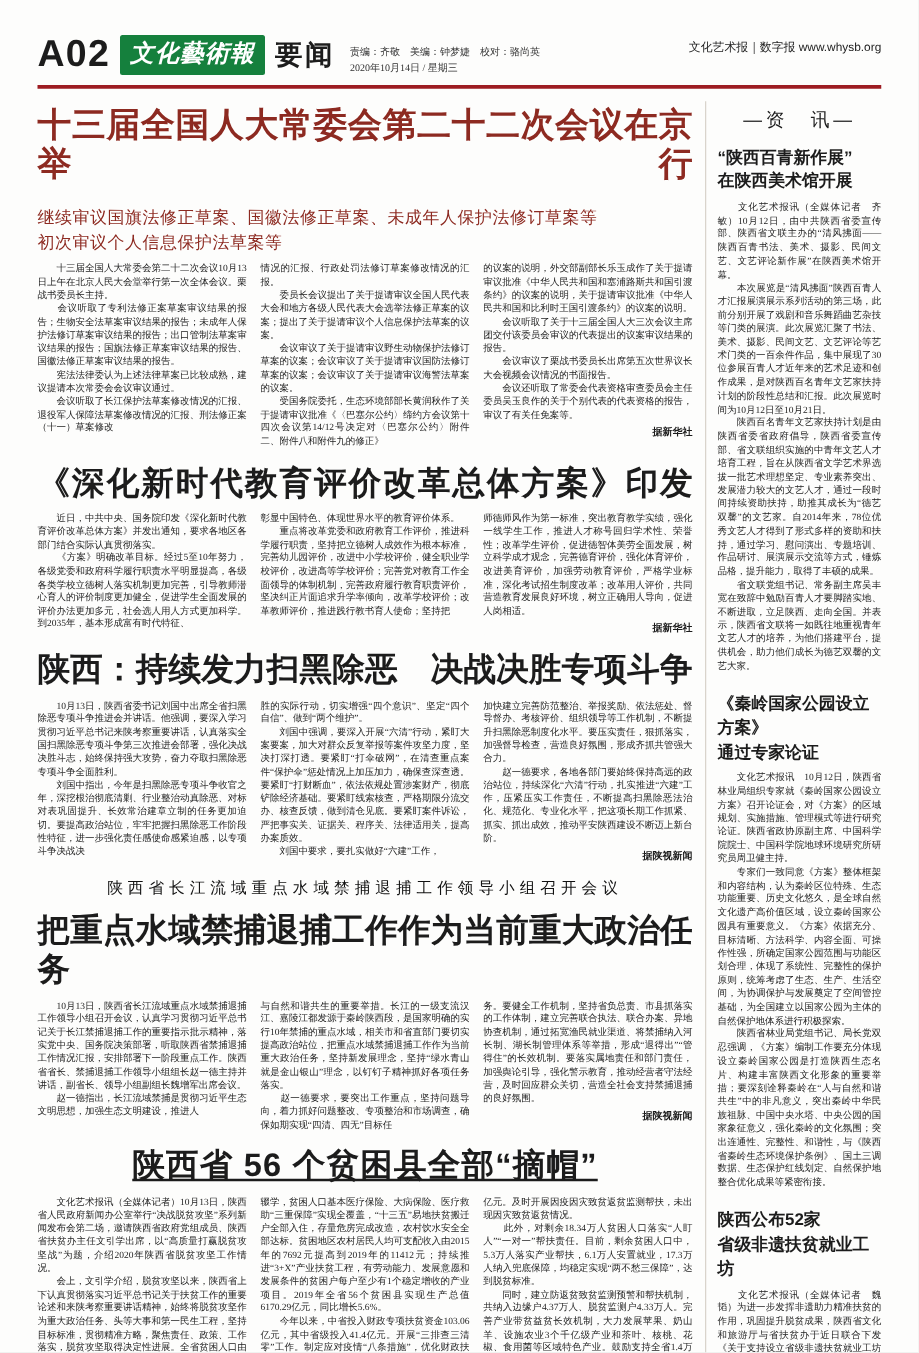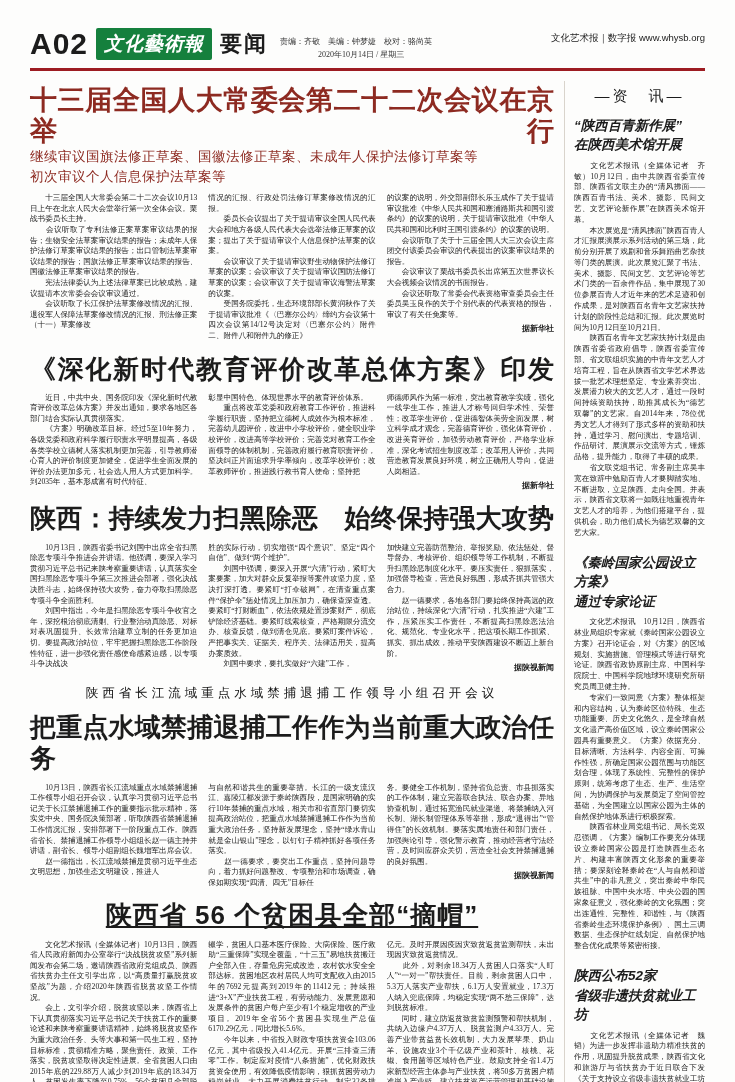--- a/index.html
+++ b/index.html
@@ -27,21 +27,21 @@
   
   .content { display:flex; gap:10px; padding:0 30px; }
   .main-col { width:524px; flex:none; }
   .sidebar { flex:1; border-left:1px solid #d9d4cc; padding-left:9px; }
 
   
   article { margin-bottom:12px; }
   .hl-red { color:#8d2a21; }
   h1.big {
     font-family:"Liberation Sans",sans-serif; font-size:27px; font-weight:bold;
-    text-align:justify; text-align-last:justify; line-height:1.15; margin:4px 0 0 0;
+    text-align:justify; text-align-last:justify; line-height:1.15; margin:4px 0 17px 0;
   }
   .subhead { font-family:"Liberation Sans",sans-serif; font-size:13.5px; line-height:1.5; font-weight:normal; letter-spacing:0.5px; }
   h2.mid {
     font-family:"Liberation Sans",sans-serif; font-size:26px; font-weight:bold;
     text-align:justify; text-align-last:justify; line-height:1.2; margin:10px 0 8px 0;
   }
   h2.center { text-align:center; text-align-last:center; letter-spacing:1px;text-decoration:underline; }
   .kicker {
     font-family:"Liberation Sans",sans-serif; font-size:12.5px; letter-spacing:4px;
     text-align:center; margin:10px 0 2px 0; color:#111;
@@ -50,36 +50,36 @@
   .col { flex:1; }
   .coltext {
     font-size:7.6px; line-height:10.6px; text-align:justify; white-space:pre-line;
     color:#222;
   }
   .byline { font-size:8px; font-weight:bold; text-align:right; margin-top:3px; font-family:"Liberation Sans",sans-serif; }
 
   
   .sb-header { font-family:"Liberation Sans",sans-serif; font-weight:normal; font-size:15px; text-align:center; letter-spacing:3px; margin:6px 0 10px 0; }
   .sb-article { margin-bottom:14px; }
-  .sb-title { font-family:"Liberation Sans",sans-serif; font-weight:bold; font-size:13.5px; line-height:1.45; margin-bottom:6px;font-style:italic; }
+  .sb-title { font-family:"Liberation Sans",sans-serif; font-weight:bold; font-size:13.5px; line-height:1.45; margin-bottom:6px; }
   .sb-body { font-size:7.6px; line-height:10.8px; text-align:justify; white-space:pre-line; color:#222; }
 </style>
 </head>
 <body>
 
 <div class="page">
 
   <header class="masthead">
     <div class="m-left">
       <span class="page-no">A02</span>
       <span class="logo">文化藝術報</span>
       <span class="section-name">要闻</span>
       <span class="credits">
         <span style="display:block;">责编：齐敬　美编：钟梦婕　校对：骆尚英</span>
-        <span style="display:block;margin-left:38px;">2020年10月14日 / 星期三</span>
+        <span style="display:block;">2020年10月14日 / 星期三</span>
       </span>
     </div>
     <div class="m-right">文化艺术报｜数字报 www.whysb.org</div>
   </header>
   <div class="red-rule"></div>
 
   <div class="content">
     <main class="main-col">
 
       <article>
@@ -115,21 +115,21 @@
           <div class="col coltext">彰显中国特色、体现世界水平的教育评价体系。
 　　重点将改革党委和政府教育工作评价，推进科学履行职责，坚持把立德树人成效作为根本标准，完善幼儿园评价，改进中小学校评价，健全职业学校评价，改进高等学校评价；完善党对教育工作全面领导的体制机制，完善政府履行教育职责评价，坚决纠正片面追求升学率倾向，改革学校评价；改革教师评价，推进践行教书育人使命；坚持把</div>
           <div class="col">
             <div class="coltext">师德师风作为第一标准，突出教育教学实绩，强化一线学生工作，推进人才称号回归学术性、荣誉性；改革学生评价，促进德智体美劳全面发展，树立科学成才观念，完善德育评价，强化体育评价，改进美育评价，加强劳动教育评价，严格学业标准，深化考试招生制度改革；改革用人评价，共同营造教育发展良好环境，树立正确用人导向，促进人岗相适。</div>
             <div class="byline">据新华社</div>
           </div>
         </div>
       </article>
 
       <article>
-        <h2 class="mid">陕西：持续发力扫黑除恶　始终保持强大攻势</h2>
+        <h2 class="mid">陕西：持续发力扫黑除恶　决战决胜专项斗争</h2>
         <div class="cols">
           <div class="col coltext">　　10月13日，陕西省委书记刘国中出席全省扫黑除恶专项斗争推进会并讲话。他强调，要深入学习贯彻习近平总书记来陕考察重要讲话，认真落实全国扫黑除恶专项斗争第三次推进会部署，强化决战决胜斗志，始终保持强大攻势，奋力夺取扫黑除恶专项斗争全面胜利。
 　　刘国中指出，今年是扫黑除恶专项斗争收官之年，深挖根治彻底清剿、行业整治动真除恶、对标对表巩固提升、长效常治建章立制的任务更加迫切。要提高政治站位，牢牢把握扫黑除恶工作阶段性特征，进一步强化责任感使命感紧迫感，以专项斗争决战决</div>
           <div class="col coltext">胜的实际行动，切实增强“四个意识”、坚定“四个自信”、做到“两个维护”。
 　　刘国中强调，要深入开展“六清”行动，紧盯大案要案，加大对群众反复举报等案件攻坚力度，坚决打深打透。要紧盯“打伞破网”，在清查重点案件“保护伞”惩处情况上加压加力，确保查深查透。要紧盯“打财断血”，依法依规处置涉案财产，彻底铲除经济基础。要紧盯线索核查，严格期限分流交办、核查反馈，做到清仓见底。要紧盯案件诉讼，严把事实关、证据关、程序关、法律适用关，提高办案质效。
 　　刘国中要求，要扎实做好“六建”工作，</div>
           <div class="col">
             <div class="coltext">加快建立完善防范整治、举报奖励、依法惩处、督导督办、考核评价、组织领导等工作机制，不断提升扫黑除恶制度化水平。要压实责任，狠抓落实，加强督导检查，营造良好氛围，形成齐抓共管强大合力。
 　　赵一德要求，各地各部门要始终保持高远的政治站位，持续深化“六清”行动，扎实推进“六建”工作，压紧压实工作责任，不断提高扫黑除恶法治化、规范化、专业化水平，把这项长期工作抓紧、抓实、抓出成效，推动平安陕西建设不断迈上新台阶。</div>
             <div class="byline">据陕视新闻</div>

